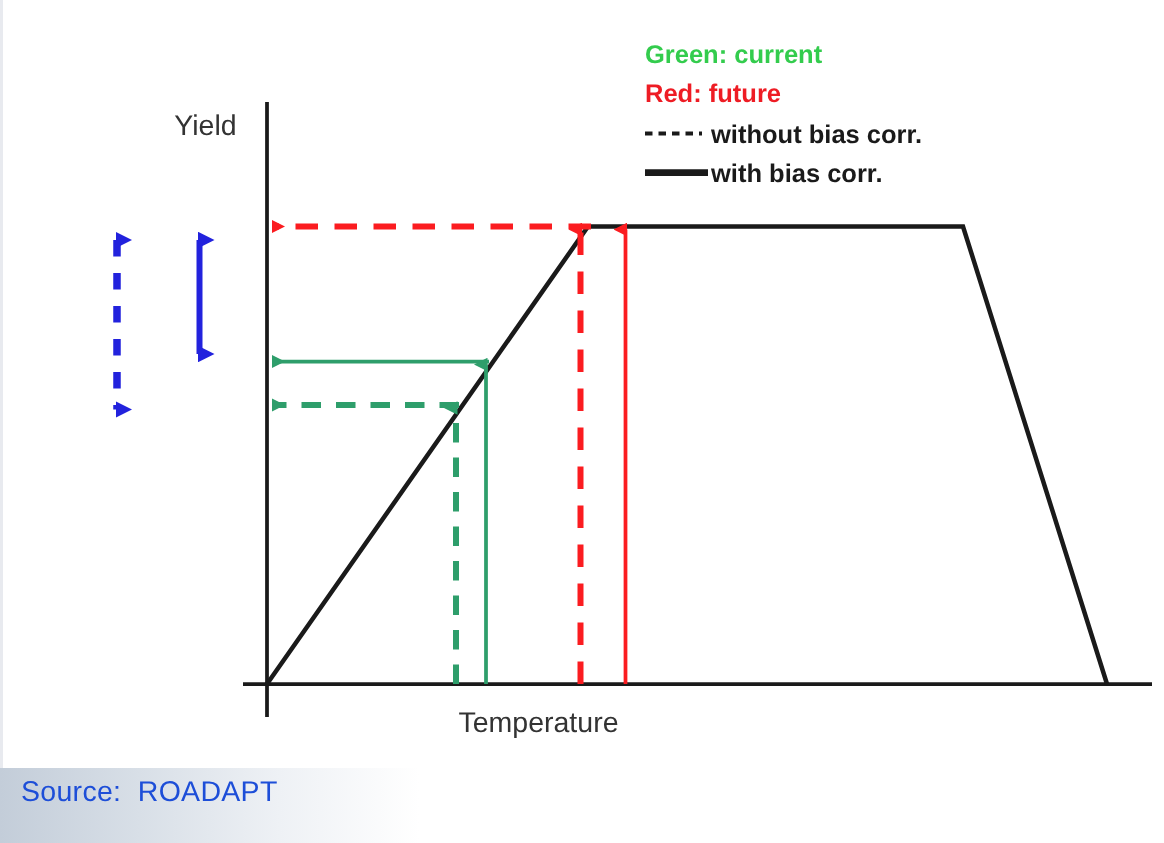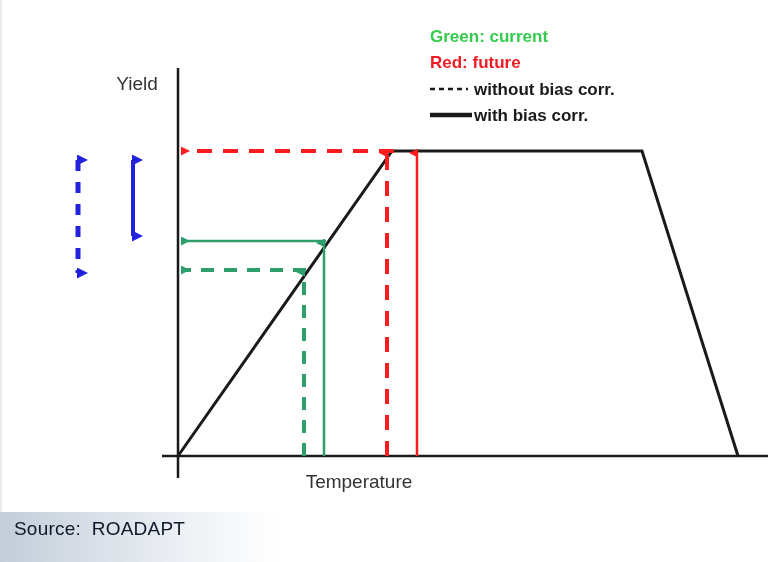--- a/index.html
+++ b/index.html
@@ -39,21 +39,21 @@
     width: 776px;
     height: 50px;
     background: linear-gradient(to right, #c3cdd9 0%, #d8dfe7 12%, #eef1f5 24%, #ffffff 36%, #ffffff 100%);
   }
   .source-text {
     position: absolute;
     left: 14px;
     top: 518px;
     font-size: 19px;
     font-family: "Liberation Sans", sans-serif;
-    color: #0f172a;
+    color: #1d4ed8;
     letter-spacing: 0.2px;
     white-space: pre;
   }
   svg.figure {
     position: absolute;
     left: 0;
     top: 0;
     width: 776px;
     height: 512px;
     display: block;

